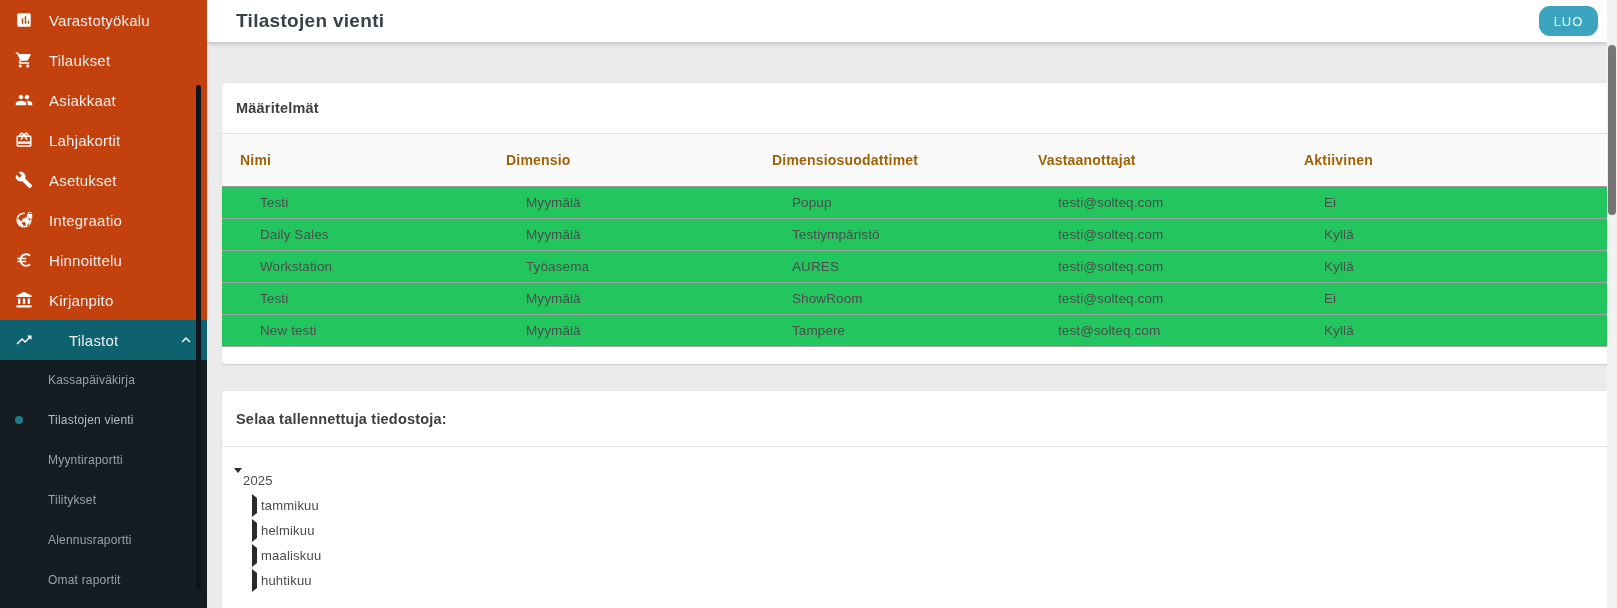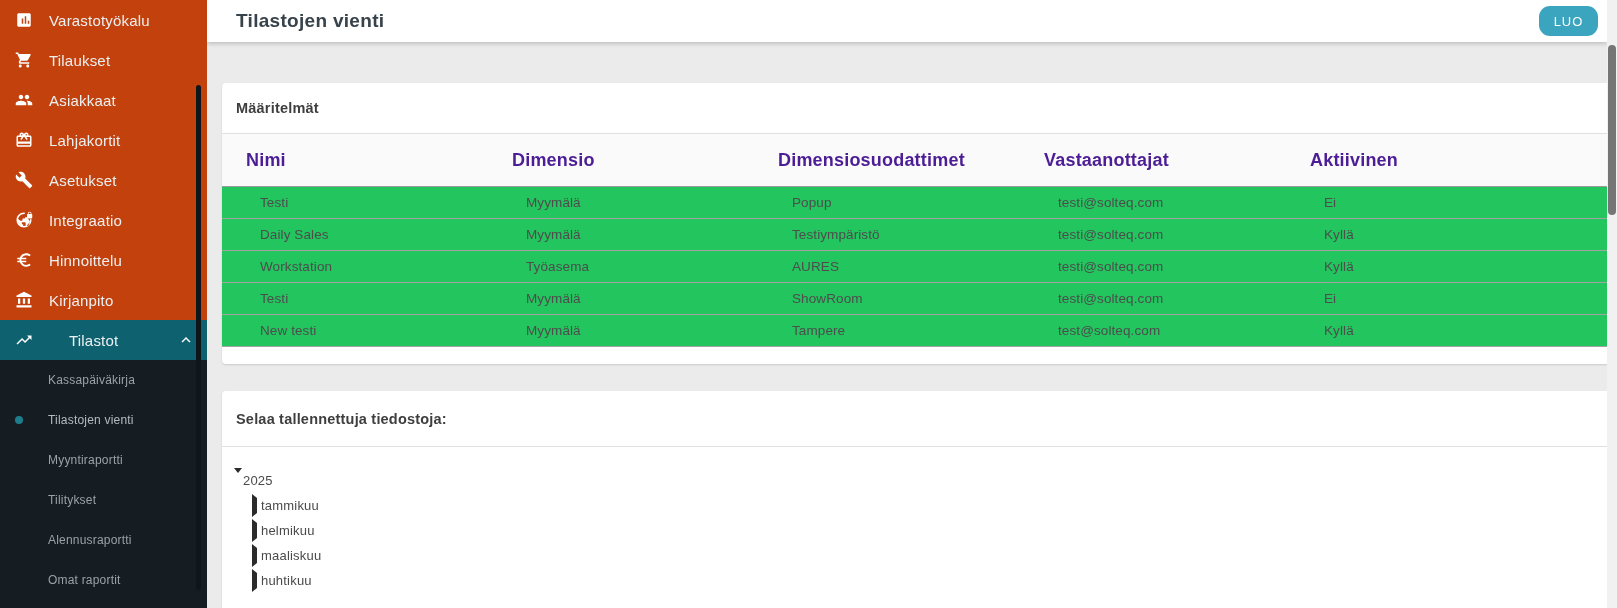--- a/index.html
+++ b/index.html
@@ -71,22 +71,22 @@
   .card2 .card-title { height:56px; }
 
   
   .tbl-header, .tbl-row {
     display:grid; grid-template-columns:266px 266px 266px 266px 1fr;
   }
   .tbl-header {
     height:53px; background:#FAFAFA; border-bottom:1px solid #9B9B9B;
   }
   .tbl-header > div {
-    display:flex; align-items:center; padding-left:24px;
-    font-size:18px; font-weight:700; color:#4c1d95; letter-spacing:.2px;
+    display:flex; align-items:center; padding-left:18px;
+    font-size:14px; font-weight:700; color:#a16207; letter-spacing:.2px;
   }
   .tbl-row {
     height:32px; background:#22c55e; border-bottom:1px solid #a3a3a3;
     cursor:pointer;
     padding-left:24px;
   }
   .tbl-row > div {
     display:flex; align-items:center; padding-left:14px;
     font-size:13.5px; color:#4D4D4D; letter-spacing:.1px;
     overflow:hidden; white-space:nowrap;

